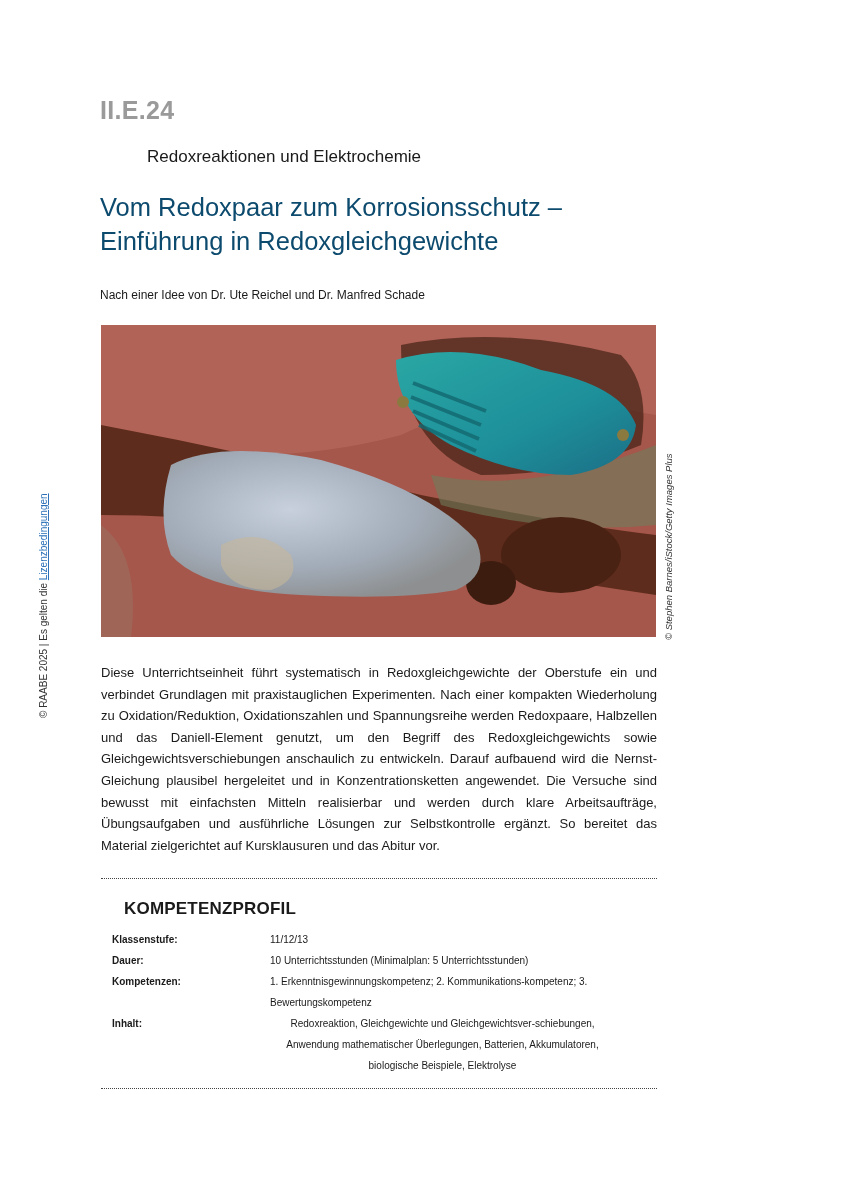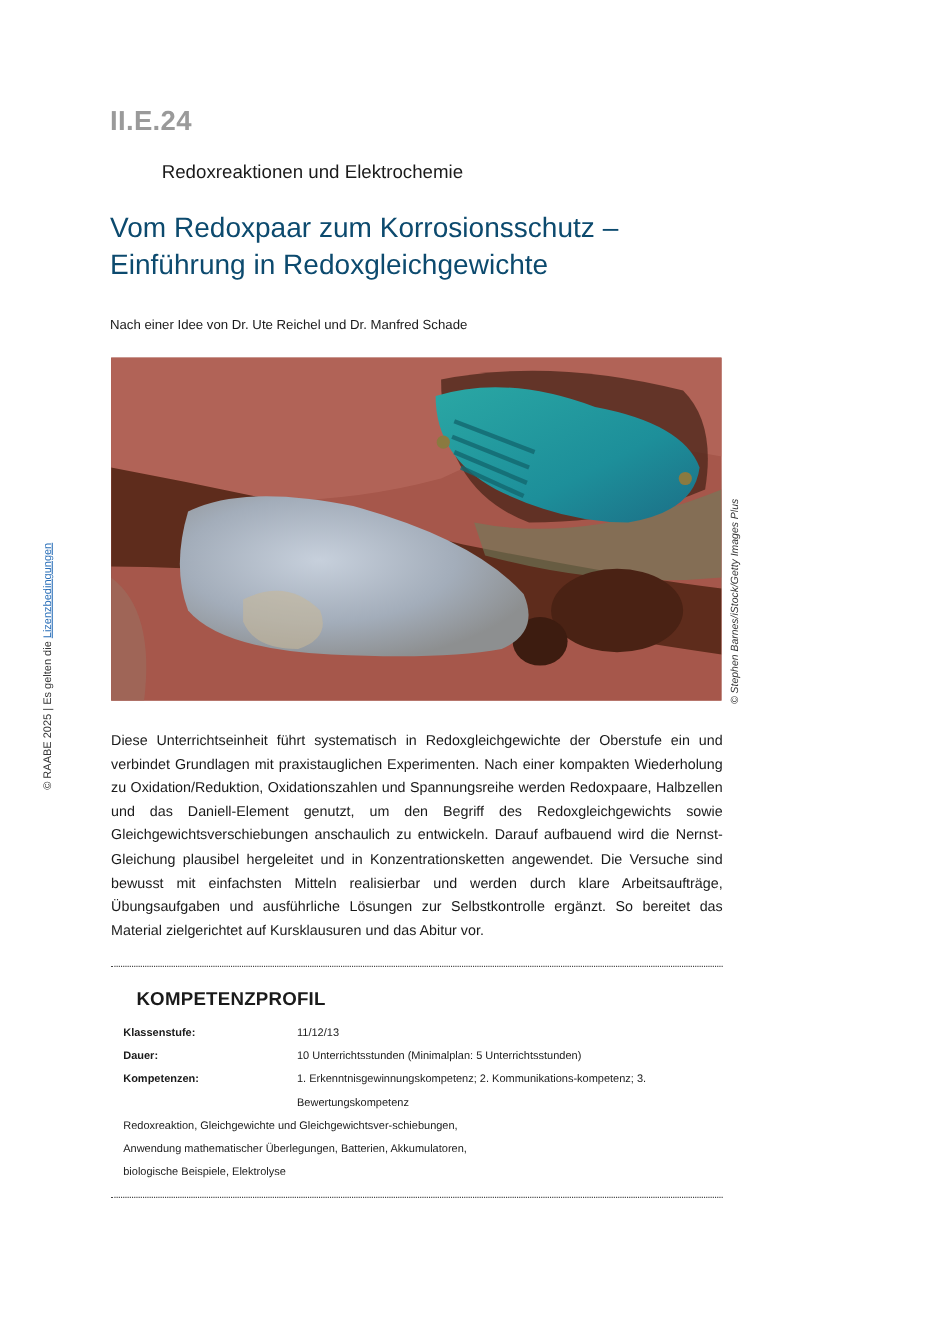--- a/index.html
+++ b/index.html
@@ -94,17 +94,18 @@
   </div>
   <div class="kp-row">
     <div class="kp-label">Dauer:</div>
     <div class="kp-value" style="white-space:nowrap;">10 Unterrichtsstunden (Minimalplan: 5 Unterrichtsstunden)</div>
   </div>
   <div class="kp-row">
     <div class="kp-label">Kompetenzen:</div>
     <div class="kp-value" style="width:335px;">1. Erkenntnisgewinnungskompetenz; 2. Kommunikations-kompetenz; 3. Bewertungskompetenz</div>
   </div>
   <div class="kp-row">
-    <div class="kp-value" style="width:345px;">Redoxreaktion, Gleichgewichte und Gleichgewichtsver-schiebungen, Anwendung mathematischer Überlegungen, Batterien, Akkumulatoren, biologische Beispiele, Elektrolyse</div>
+    <div class="kp-label">Inhalt:</div>
+    <div class="kp-value" style="width:345px;text-align:center;">Redoxreaktion, Gleichgewichte und Gleichgewichtsver-schiebungen, Anwendung mathematischer Überlegungen, Batterien, Akkumulatoren, biologische Beispiele, Elektrolyse</div>
   </div>
 </div>
 
 <div class="rule" style="top:1088px;"></div>
 
 </body></html>

